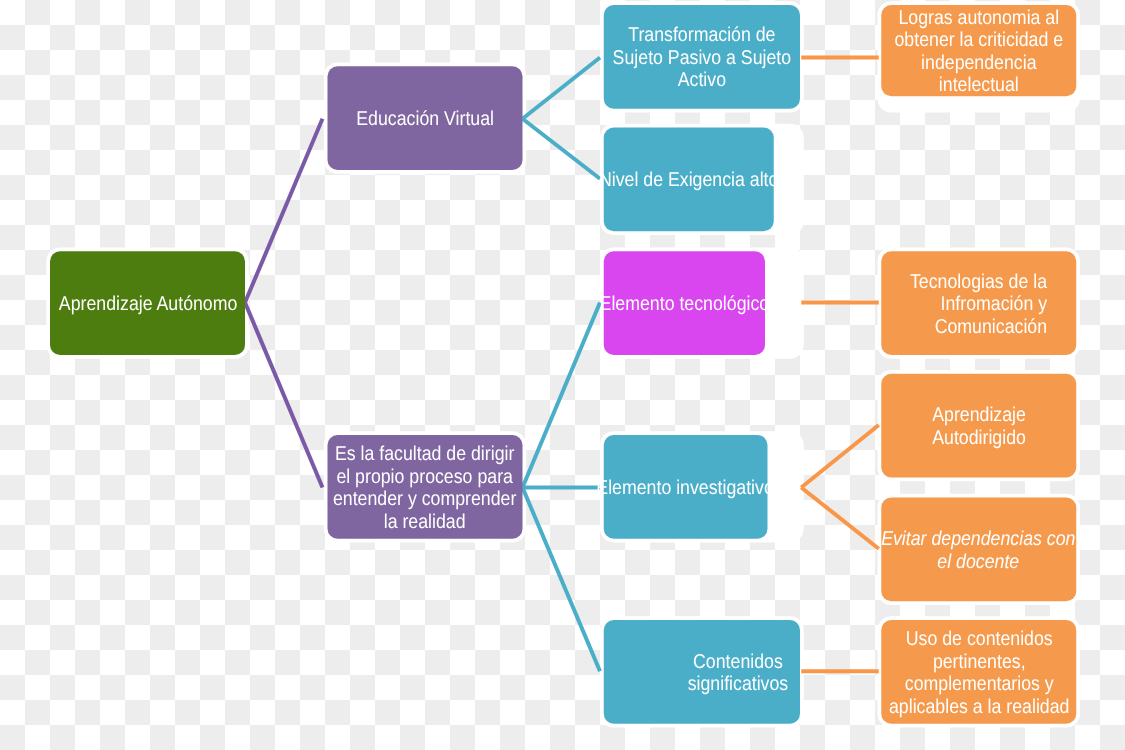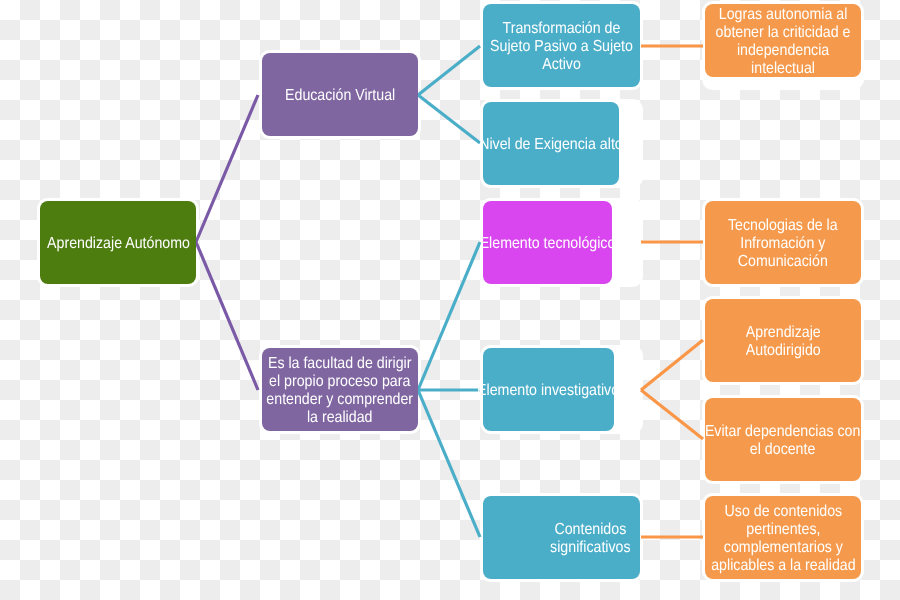--- a/index.html
+++ b/index.html
@@ -126,34 +126,34 @@
         </div>
       </div>
       <div class="node" title="Logras autonomia al obtener la criticidad e independencia intelectual" style="left: 705px; top: 4px; width: 156px; height: 73px; background: rgb(245, 154, 76);">
         <div class="lbl">
           <div class="ln">Logras autonomia al</div>
           <div class="ln">obtener la criticidad e</div>
           <div class="ln">independencia</div>
           <div class="ln">intelectual</div>
         </div>
       </div>
-      <div class="node" title="Tecnologias de la Infromación y Comunicación" style="left: 705px; top: 201px; width: 156px; height: 83px; background: rgb(245, 154, 76);">
+      <div class="node" title="Tecnologias de la Infromación y Comunicación" style="left: 705px; top: 201px; width: 156px; height: 83px; background: rgb(245, 154, 76); text-align: right;">
         <div class="lbl">
           <div class="ln">Tecnologias de la</div>
           <div class="ln">Infromación y</div>
           <div class="ln">Comunicación</div>
         </div>
       </div>
       <div class="node" title="Aprendizaje Autodirigido" style="left: 705px; top: 299px; width: 156px; height: 83px; background: rgb(245, 154, 76);">
         <div class="lbl">
           <div class="ln">Aprendizaje</div>
           <div class="ln">Autodirigido</div>
         </div>
       </div>
-      <div class="node" title="Evitar dependencias con el docente" style="left: 705px; top: 398px; width: 156px; height: 83px; background: rgb(245, 154, 76);">
+      <div class="node" title="Evitar dependencias con el docente" style="left: 705px; top: 398px; width: 156px; height: 83px; background: rgb(245, 154, 76); font-style: italic;">
         <div class="lbl">
           <div class="ln">Evitar dependencias con</div>
           <div class="ln">el docente</div>
         </div>
       </div>
       <div class="node" title="Uso de contenidos pertinentes, complementarios y aplicables a la realidad" style="left: 705px; top: 496px; width: 156px; height: 83px; background: rgb(245, 154, 76);">
         <div class="lbl">
           <div class="ln">Uso de contenidos</div>
           <div class="ln">pertinentes,</div>
           <div class="ln">complementarios y</div>

